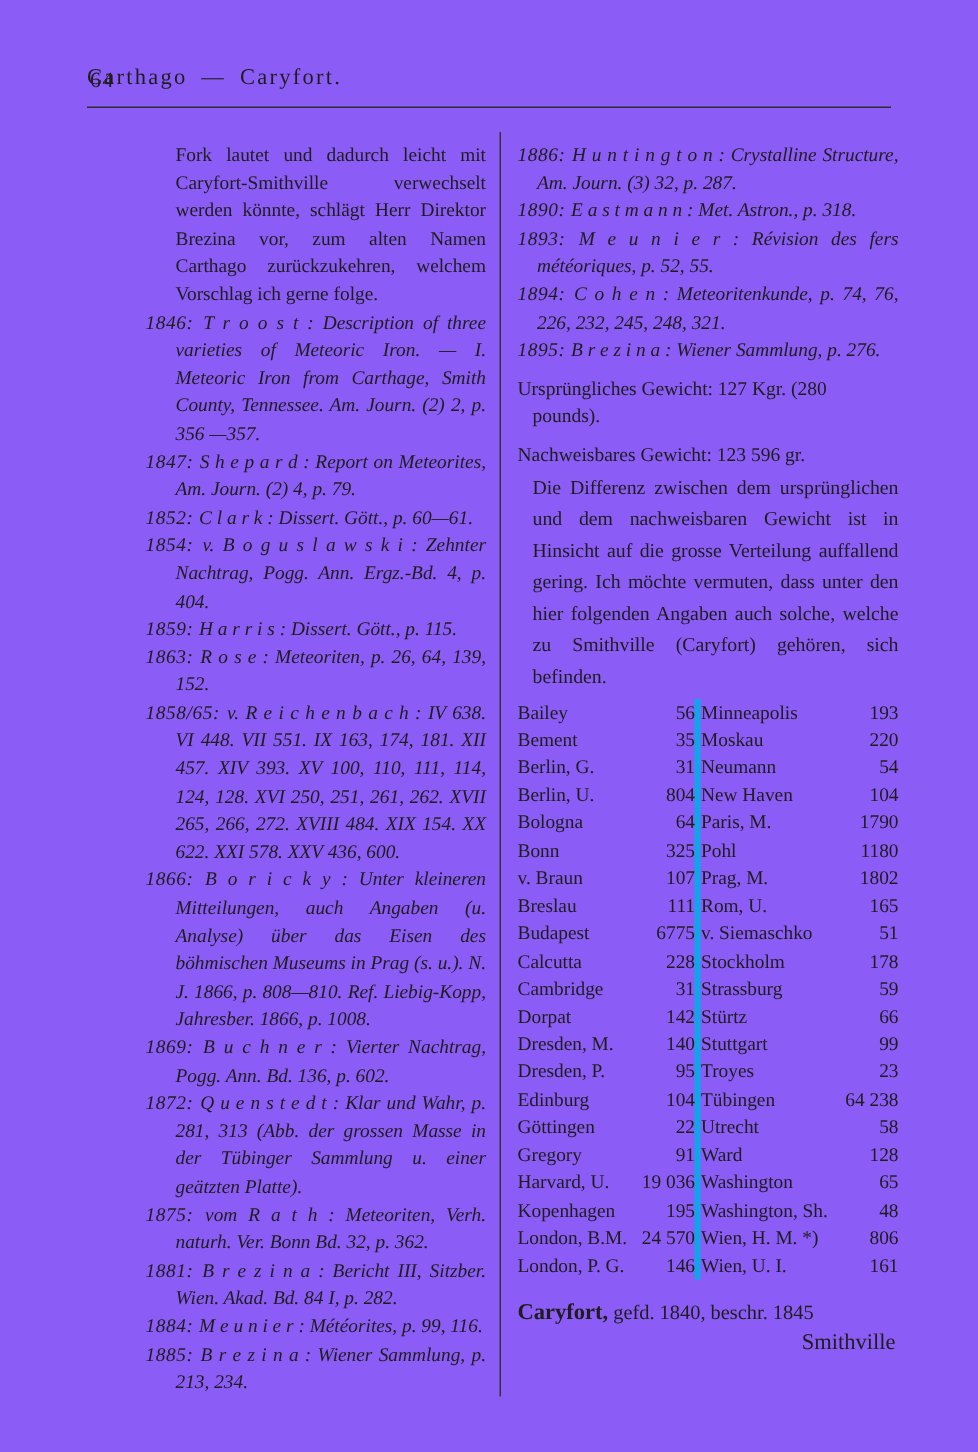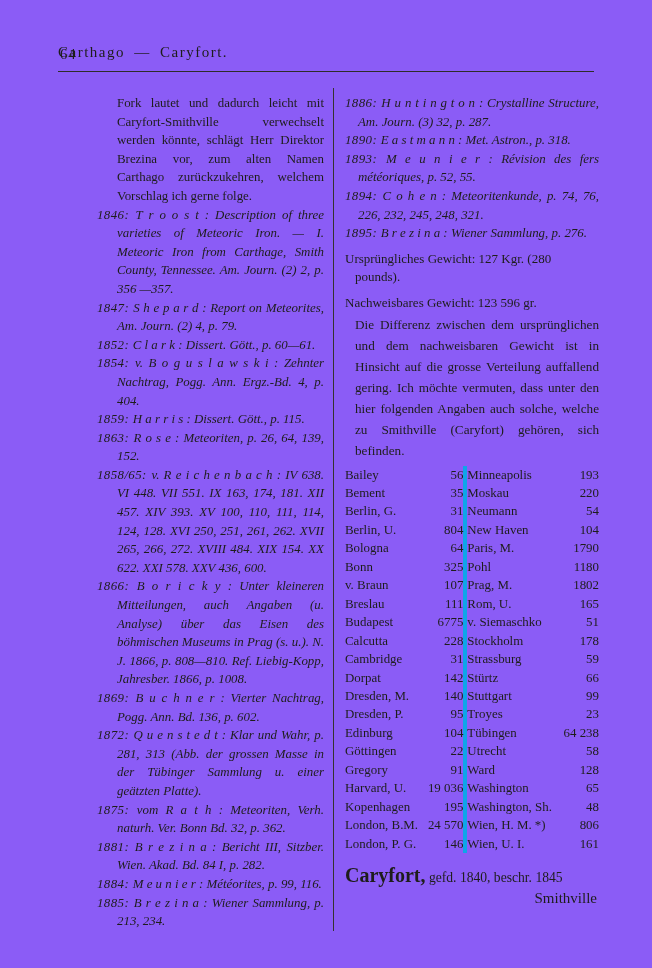--- a/index.html
+++ b/index.html
@@ -70,21 +70,21 @@
   table.dist td { padding:0; line-height:18.45px; vertical-align:baseline; }
   td.name  { text-align:left; white-space:nowrap; }
   td.val   { text-align:right; white-space:nowrap; width:1%; }
   td.val-l { padding-right:5px; border-right:4px solid #0ea5e9; }
   td.name-r{ padding-left:7px; }
   
   .footer-entry {
     margin-top:12px;
     font-size:13.6px; line-height:20px;
   }
-  .footer-entry .head-word { font-weight:bold; font-size:20px; }
+  .footer-entry .head-word { font-weight:bold; font-size:15px; }
   .footer-loc {
     font-size:15px; line-height:20px; text-align:right; padding-right:2px;
   }
 </style>
 </head>
 <body>
 
 <div class="page">
 
   <div class="header">

